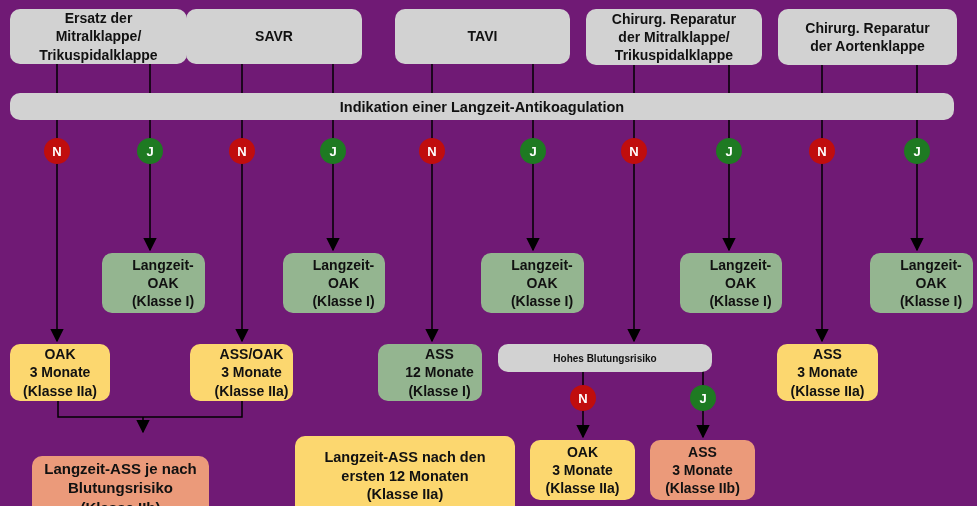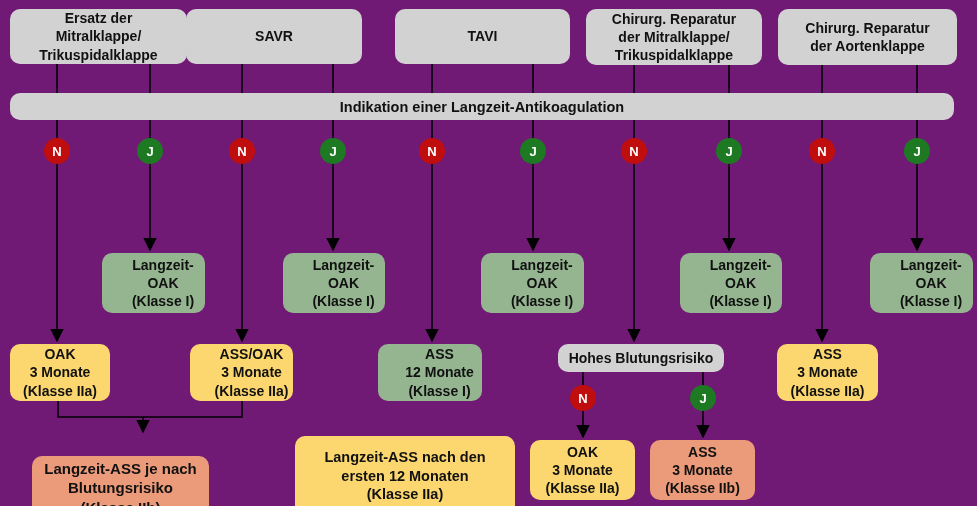--- a/index.html
+++ b/index.html
@@ -136,21 +136,21 @@
 
   <div class="node yellow" style="left:10px;top:344px;width:100px;height:57px;">OAK
 3 Monate
 (Klasse IIa)</div>
   <div class="node yellow" style="left:190px;top:344px;width:103px;height:57px;padding-left:24px;">ASS/OAK
 3 Monate
 (Klasse IIa)</div>
   <div class="node greenbox" style="left:378px;top:344px;width:104px;height:57px;">ASS
 12 Monate
 (Klasse I)</div>
-  <div class="bar" style="left:558px;top:344px;width:166px;height:28px;font-size:14px;">Hohes Blutungsrisiko</div>
+  <div class="bar" style="left:498px;top:344px;width:214px;height:28px;font-size:10px;">Hohes Blutungsrisiko</div>
   <div class="node yellow" style="left:777px;top:344px;width:101px;height:57px;">ASS
 3 Monate
 (Klasse IIa)</div>
 
   <div class="circle n" style="left:570px;top:385px;">N</div>
   <div class="circle j" style="left:690px;top:385px;">J</div>
 
   <div class="node yellow" style="left:530px;top:440px;width:105px;height:60px;">OAK
 3 Monate
 (Klasse IIa)</div>

